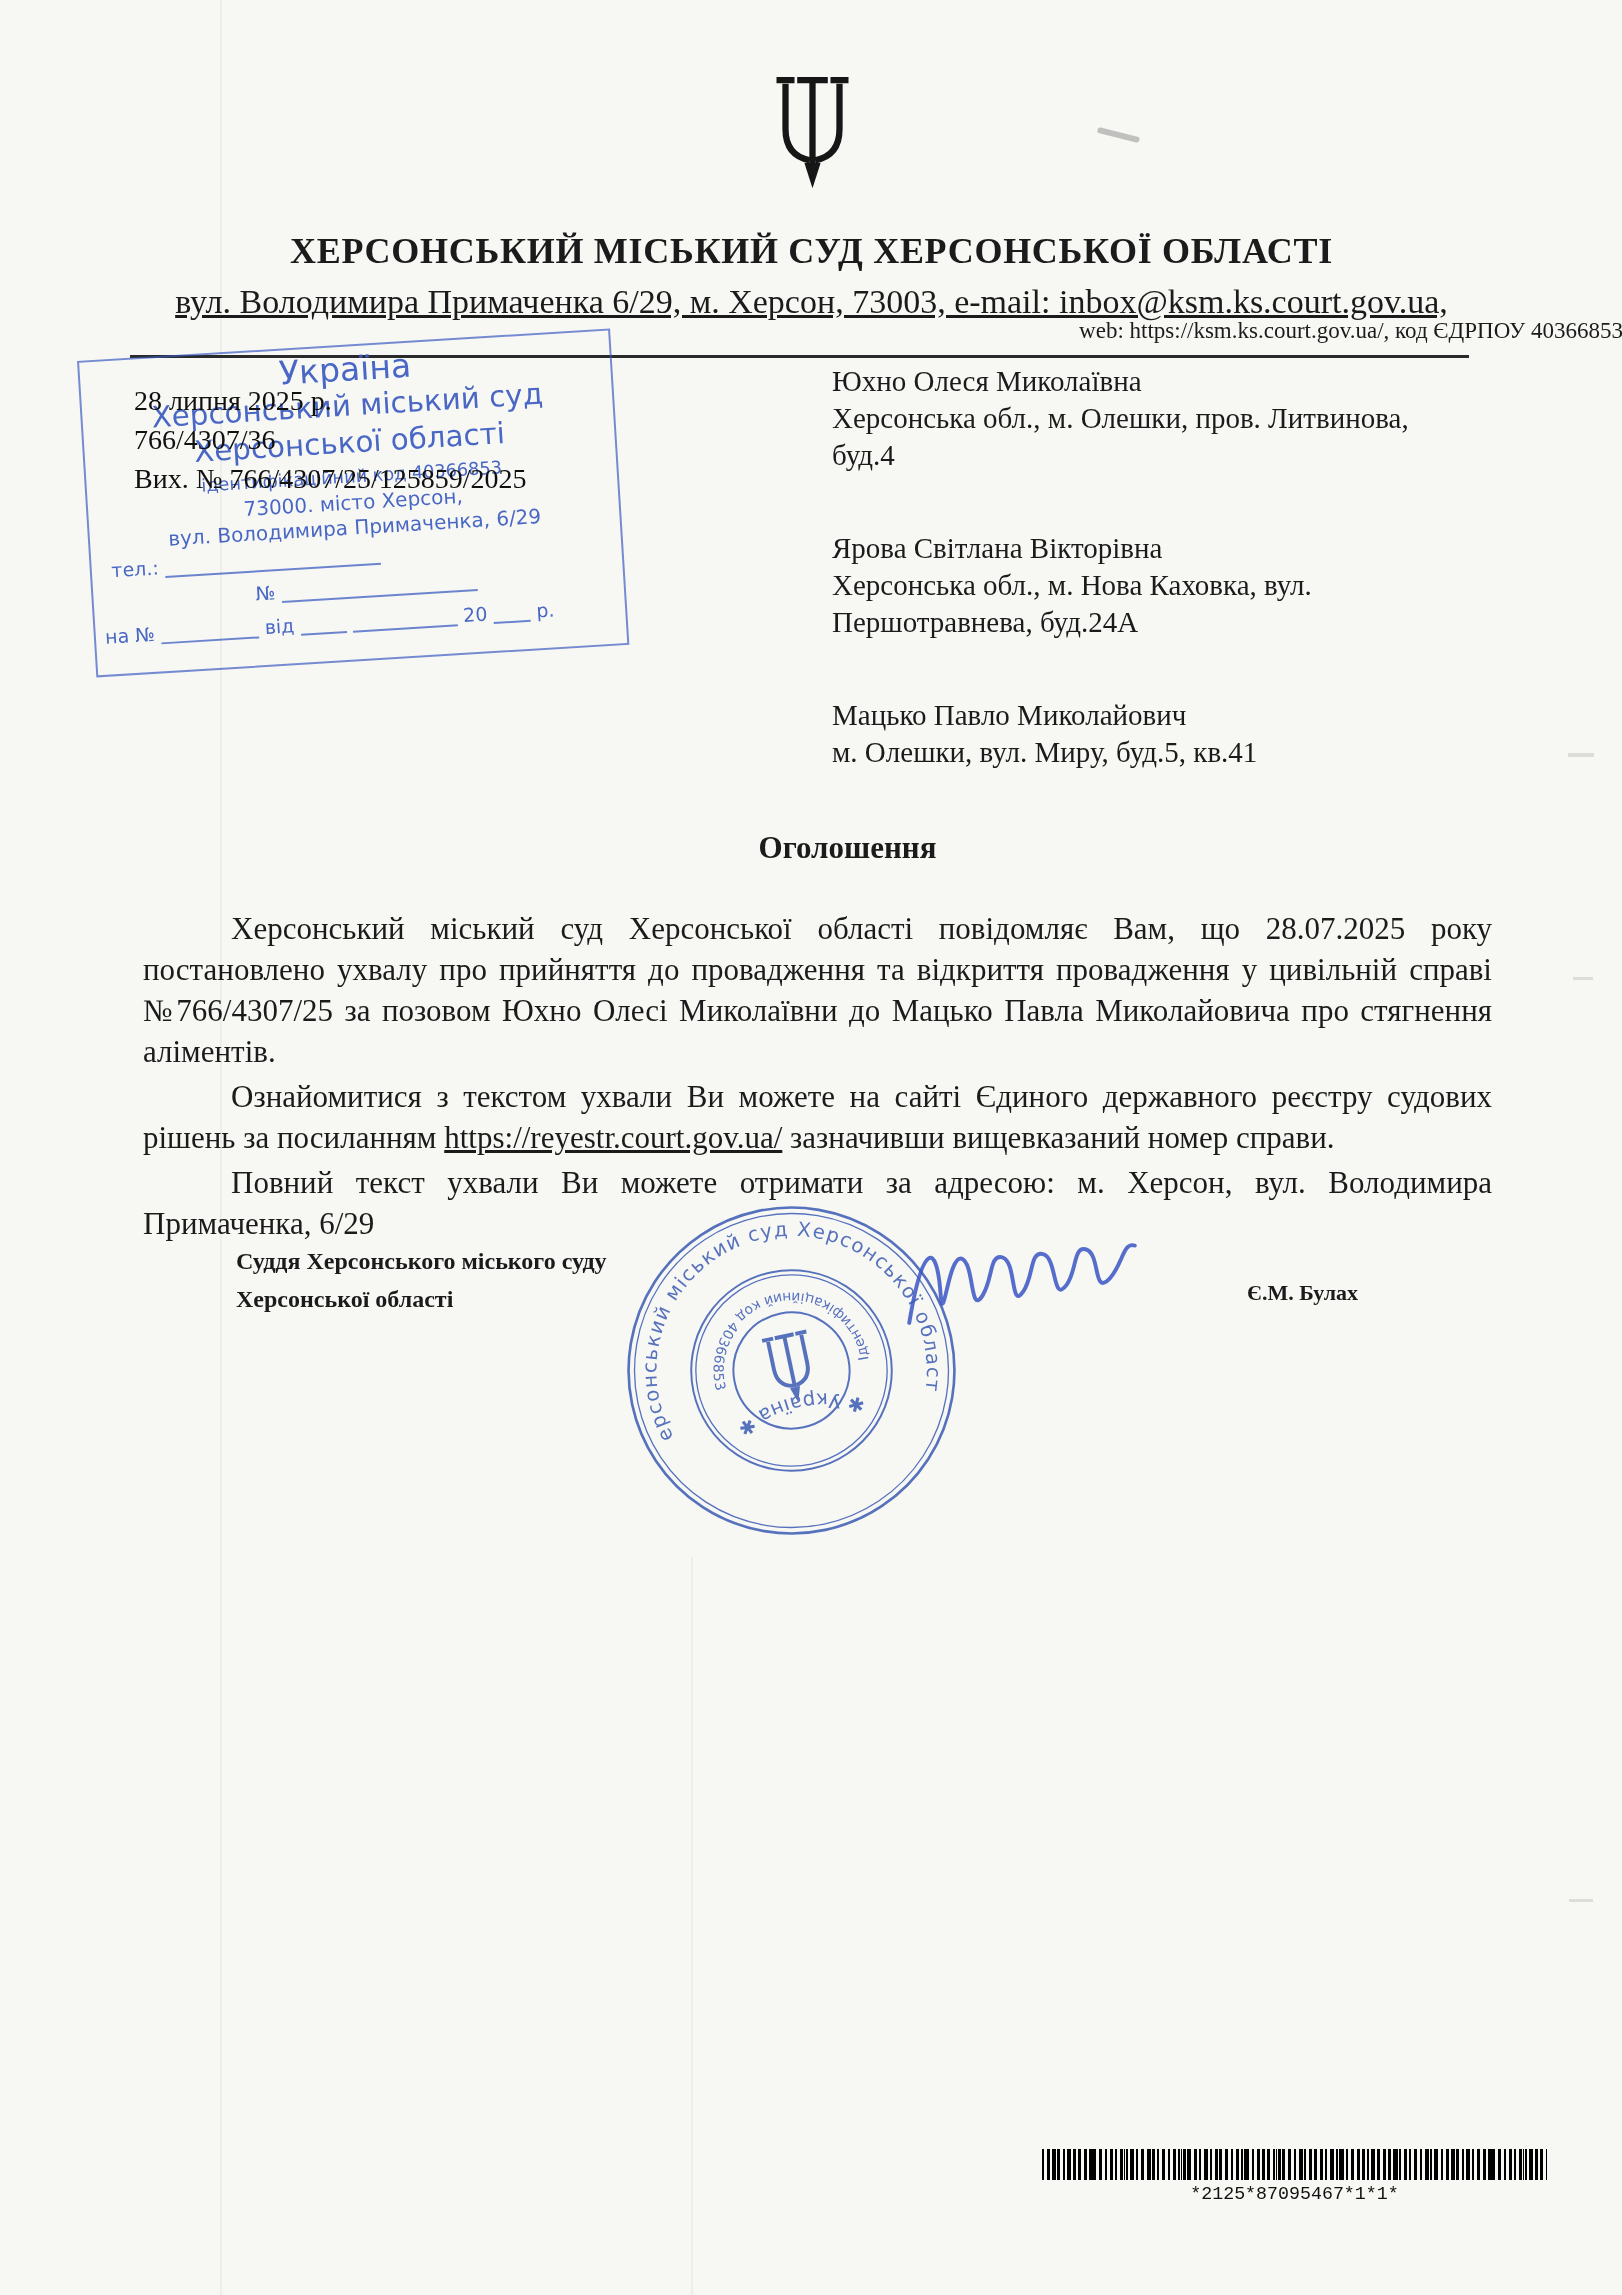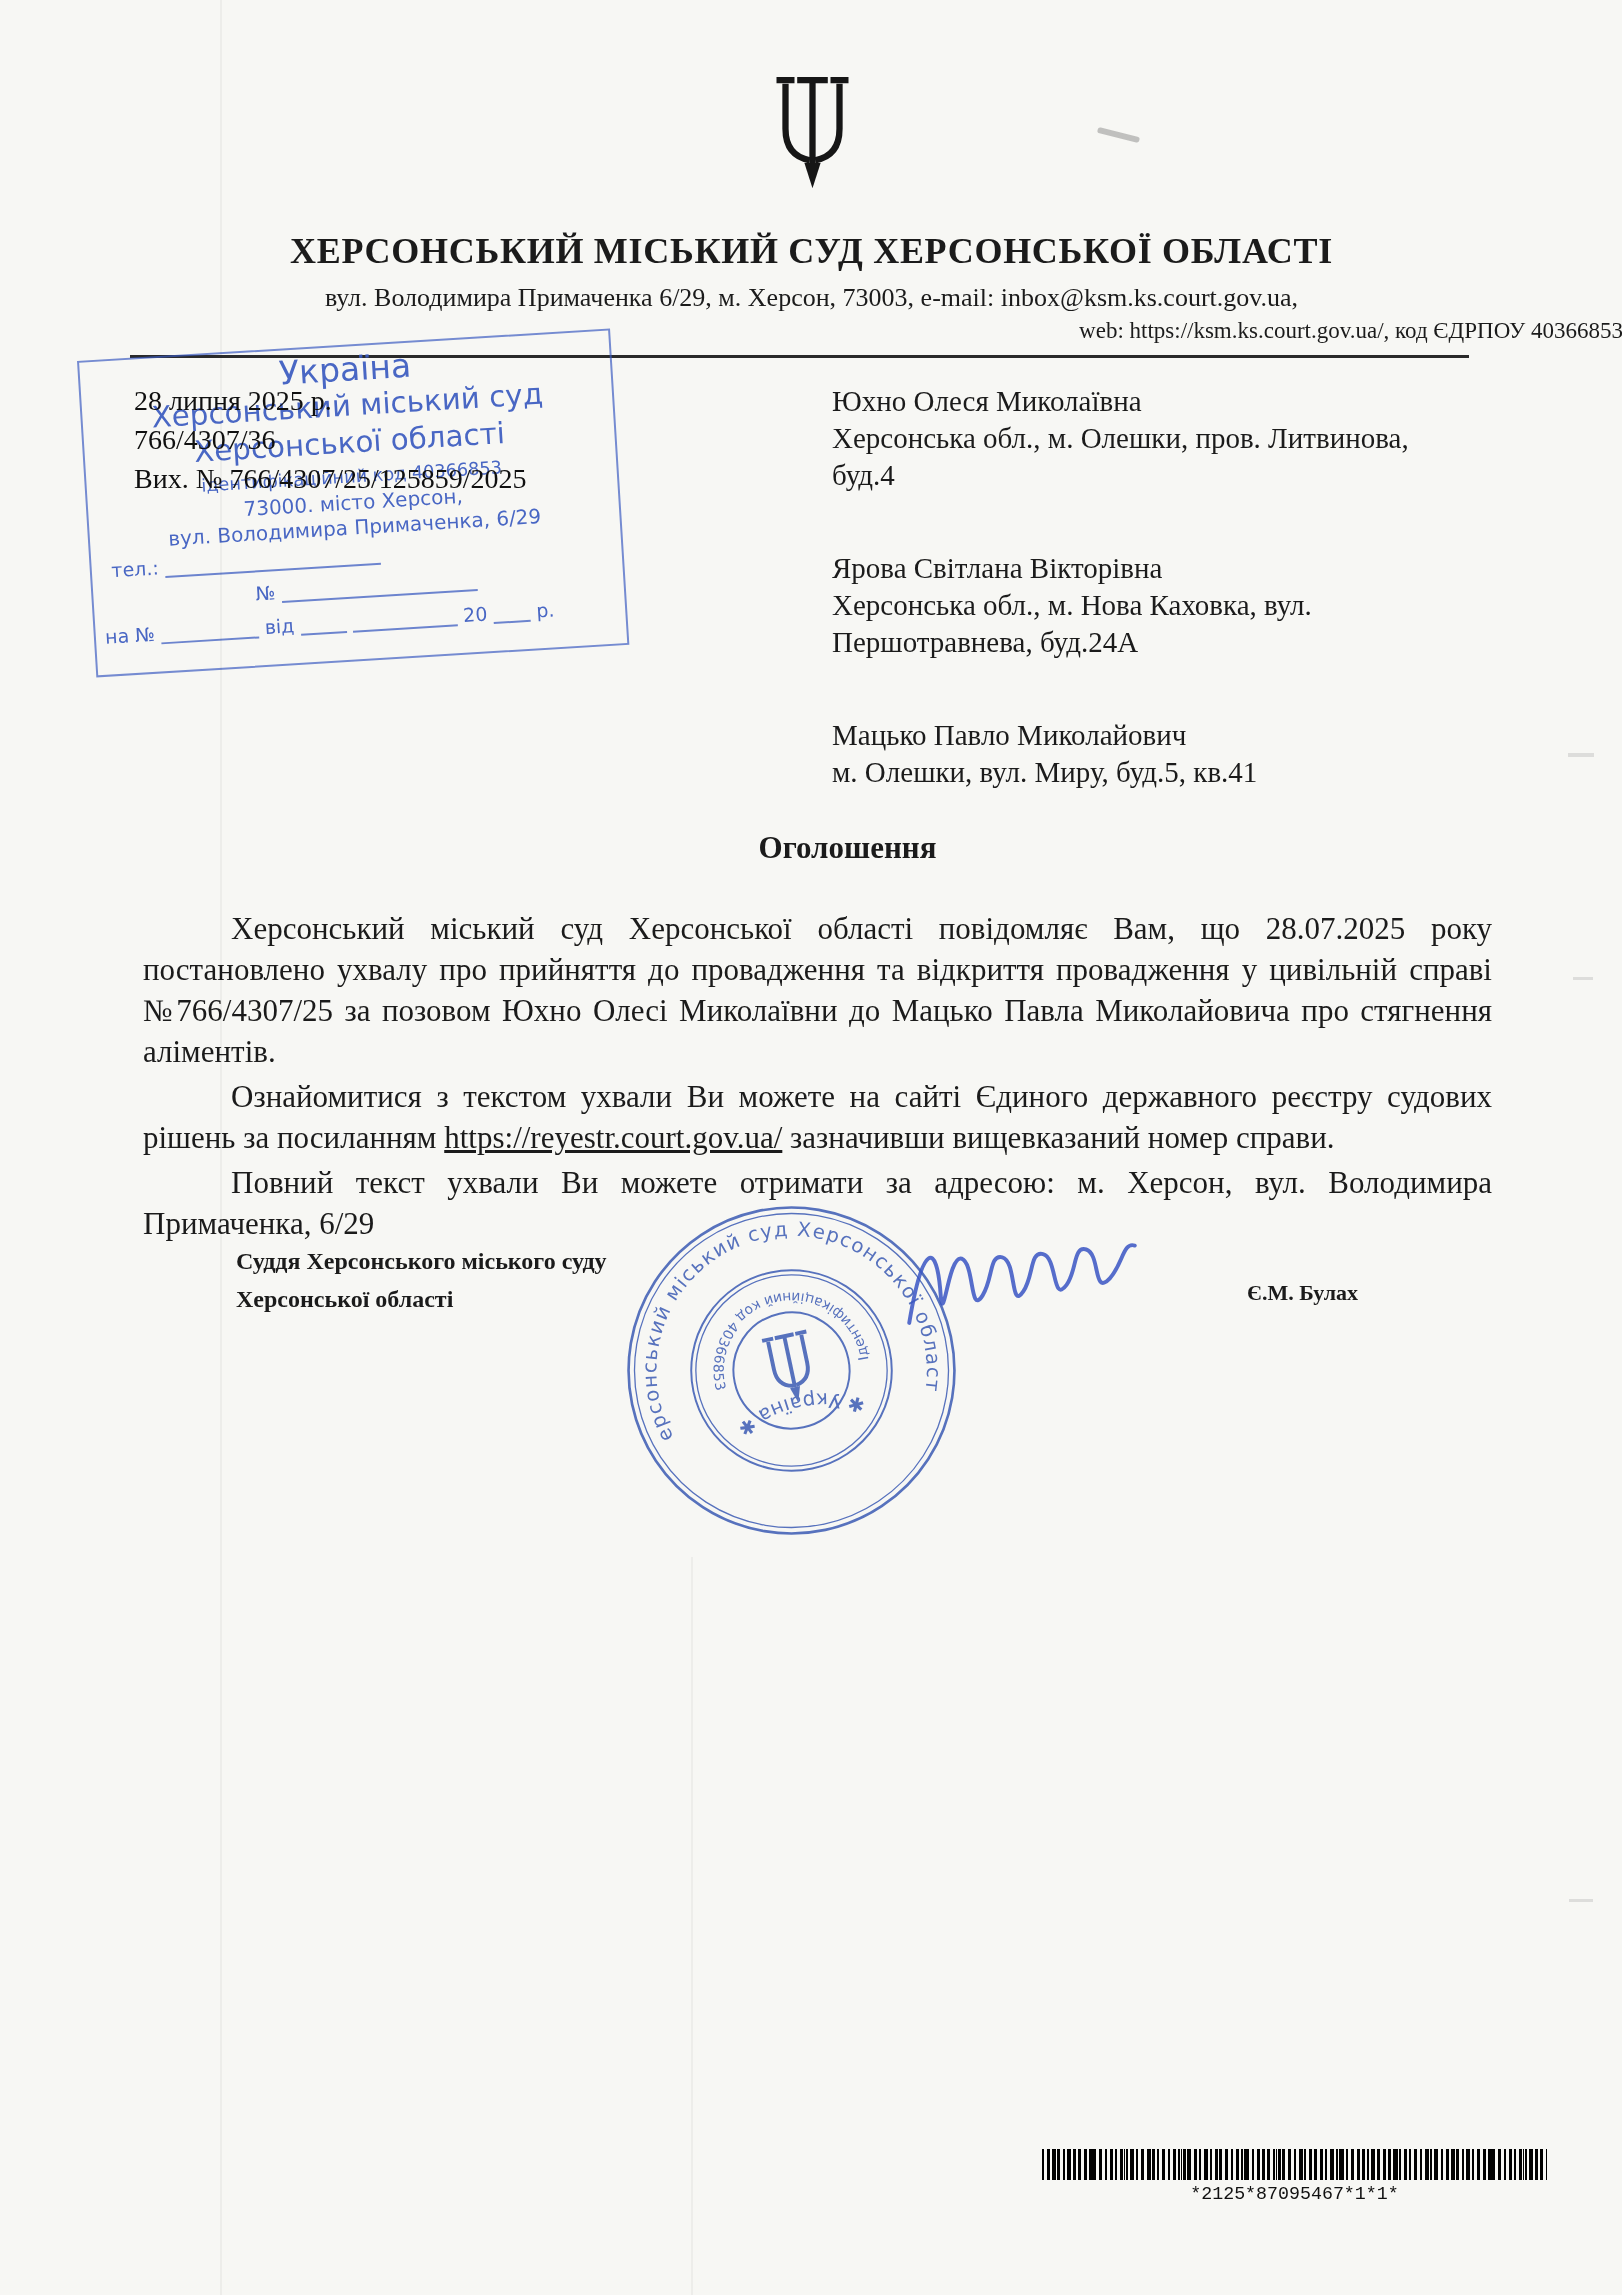--- a/index.html
+++ b/index.html
@@ -7,21 +7,21 @@
     width:1623px;height:2295px;position:relative;overflow:hidden;
     background:#f7f7f4;
     font-family:"Liberation Serif", serif;color:#1b1b1b;
   }
   .abs{position:absolute;}
   .centered{left:0;width:1623px;text-align:center;}
 
   
   .emblem{left:764px;top:73px;width:97px;height:126px;color:#161616;}
   .court-name{top:230px;font-size:36px;font-weight:bold;letter-spacing:0.7px;}
-  .addr-line1{top:283px;font-size:26px;}
+  .addr-line1{top:283px;font-size:34px;text-decoration:underline;}
   .addr-line2{top:318px;font-size:23px;text-align:right;}
   .header-rule{left:130px;top:355px;width:1339px;height:3.3px;background:#2a2a2a;}
 
   
   .stamp{
     left:77px;top:361px;width:530px;height:313px;
     transform:rotate(-3.5deg);transform-origin:top left;
     border:2.6px solid rgba(59,91,192,.75);
     color:#3b5bc0;opacity:.92;
     font-family:"DejaVu Sans", sans-serif;
@@ -36,21 +36,21 @@
   .stamp .line-left{position:absolute;font-size:19px;}
   .stamp .blank{display:inline-block;border-bottom:2px solid rgba(59,91,192,.8);height:1.05em;vertical-align:bottom;}
 
   
   .typed{font-size:28px;color:#101010;}
   .typed-date{left:134px;top:385px;}
   .typed-case{left:134px;top:424px;}
   .typed-ref{left:134px;top:463px;}
 
   
-  .recipients{left:832px;top:383px;width:687px;font-size:29px;line-height:37px;}
+  .recipients{left:832px;top:363px;width:687px;font-size:29px;line-height:37px;}
   .recipient{margin-bottom:56px;}
 
   
   .ann-title{top:830px;font-size:31px;font-weight:bold;padding-left:36px;}
   .body-text{left:139px;top:904px;width:1357px;font-size:31px;line-height:41px;text-align:justify;}
   .body-text p{margin:4px;text-indent:88px;}
   .link{text-decoration:underline;}
 
   
   .judge-block{left:236px;top:1242px;font-size:24px;font-weight:bold;line-height:38px;}

